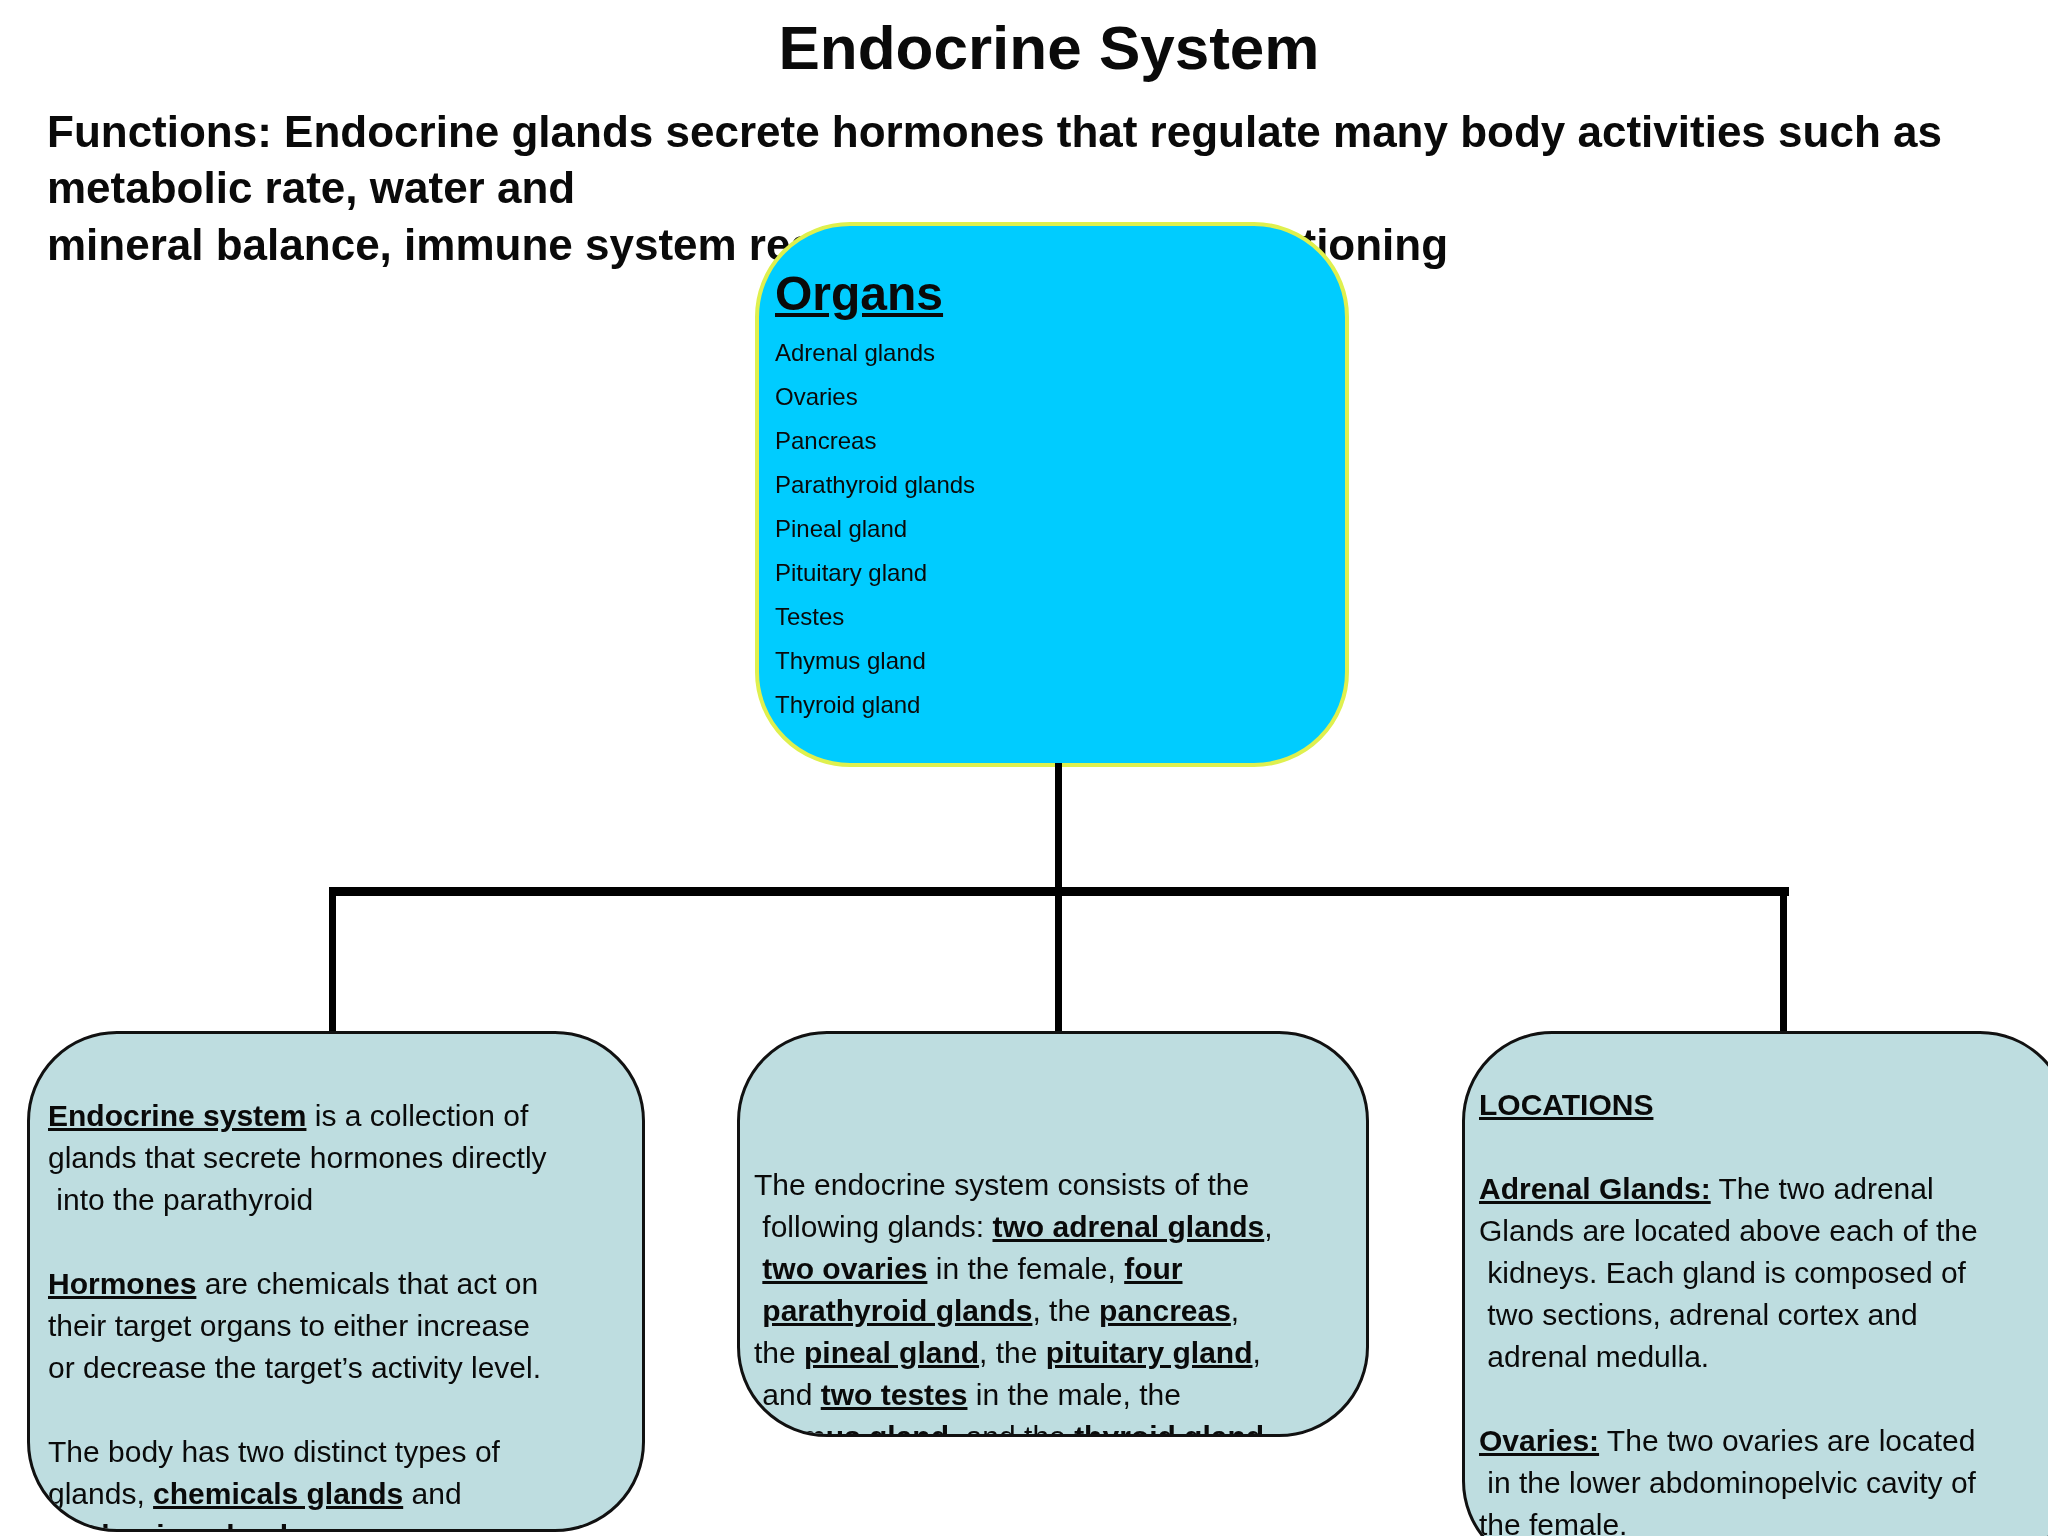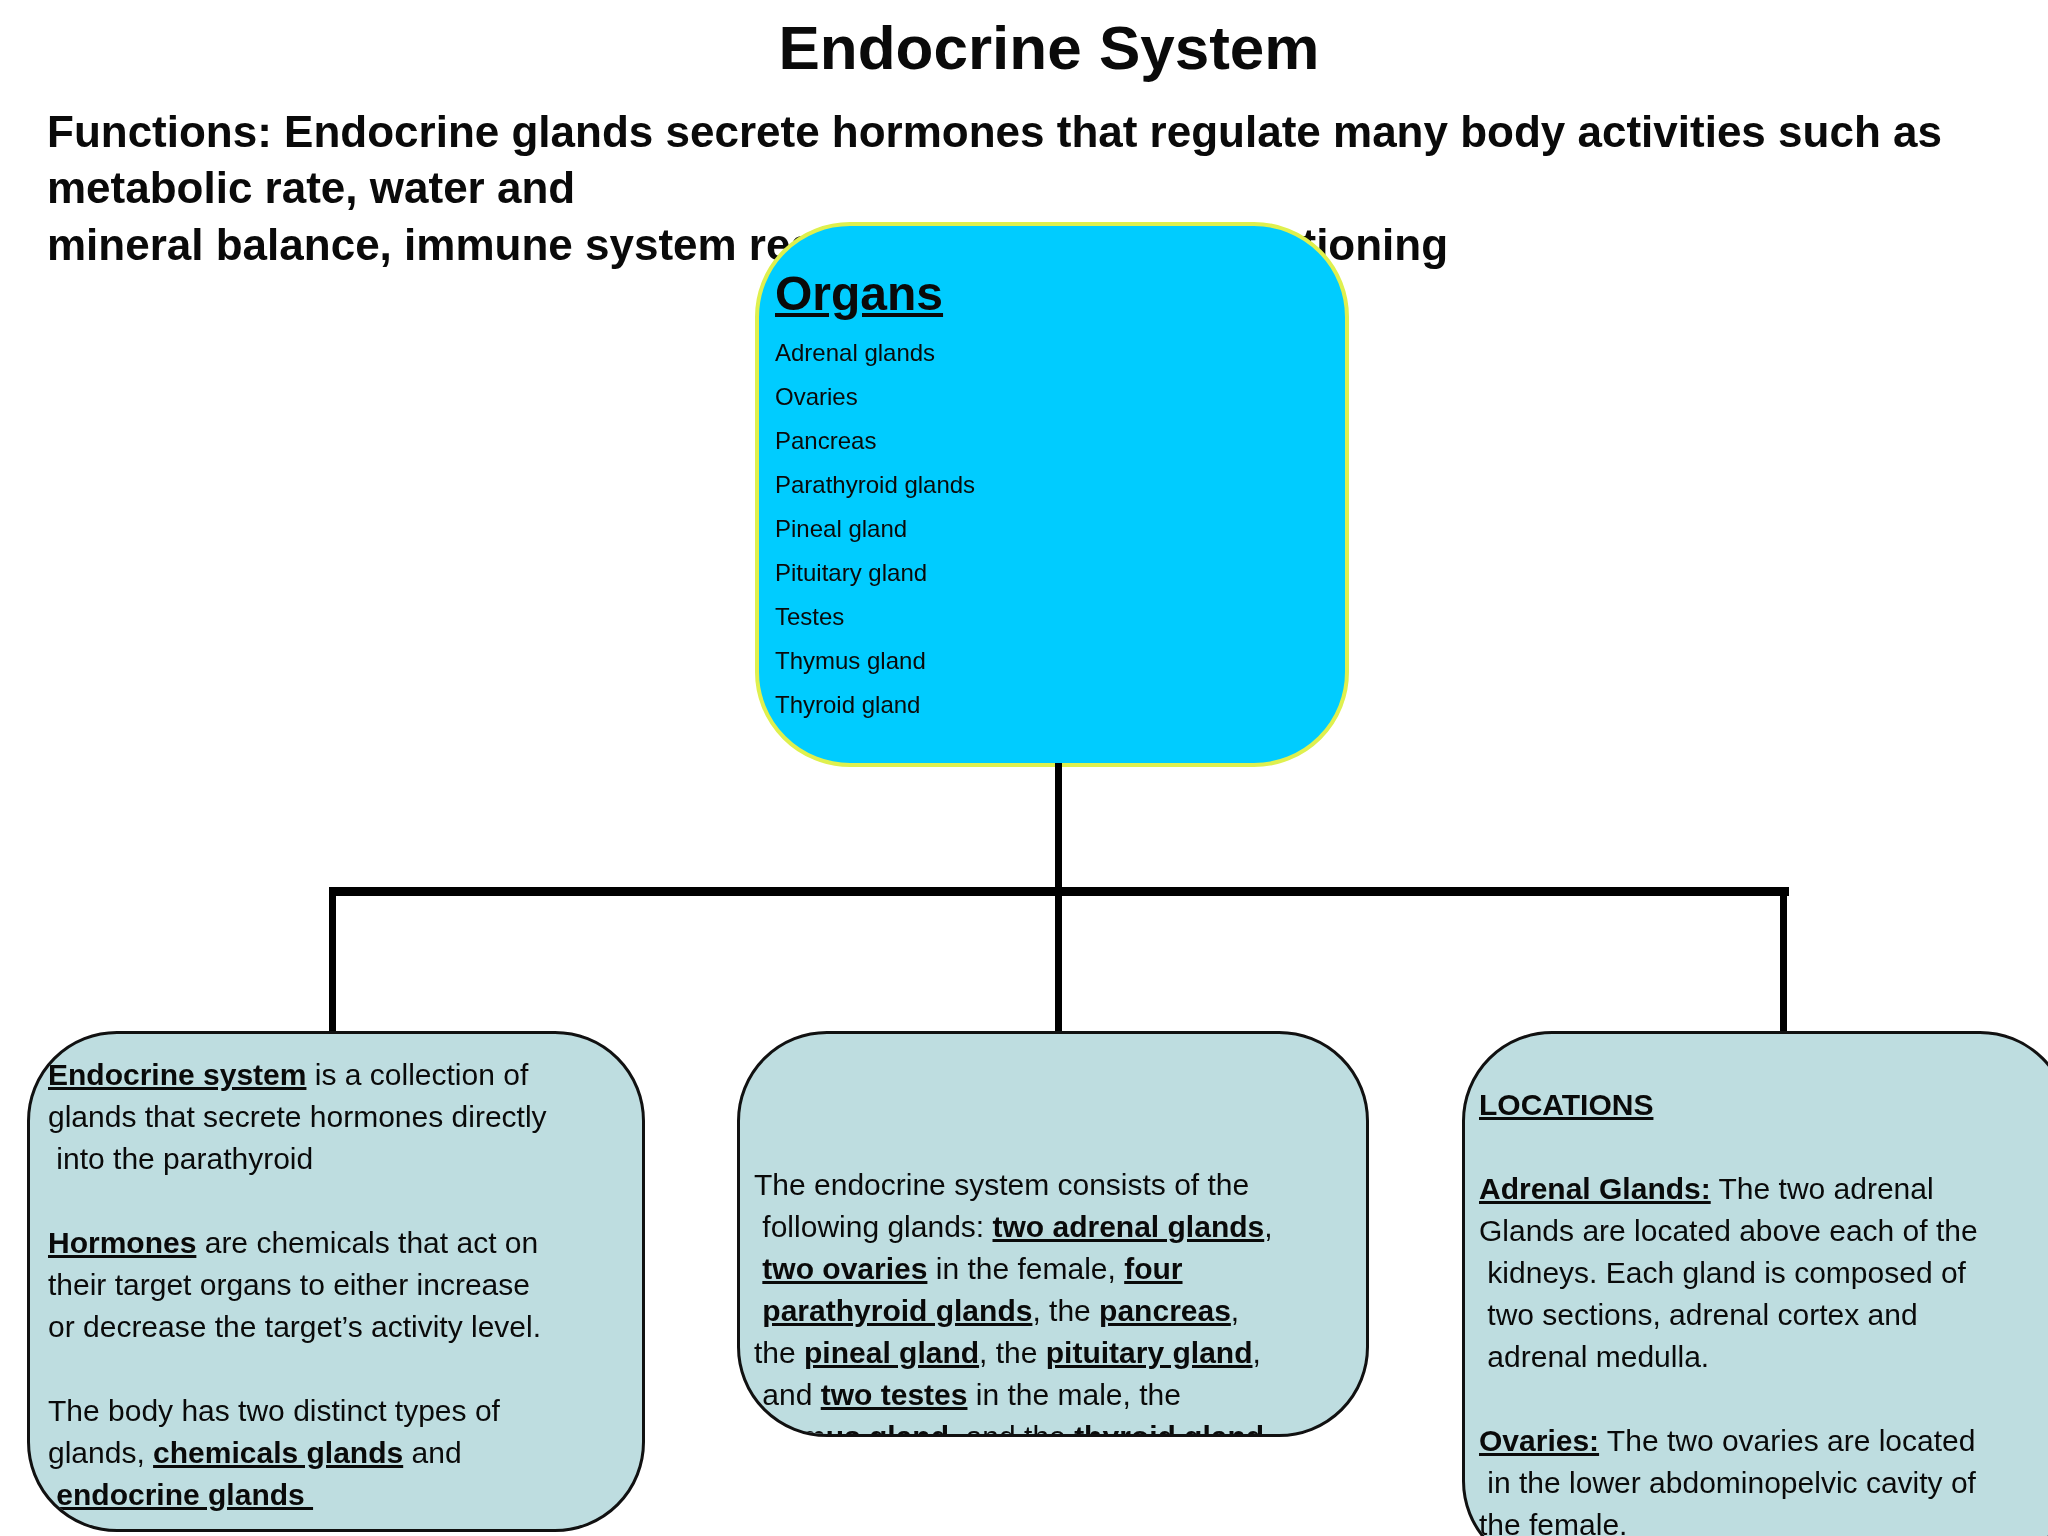--- a/index.html
+++ b/index.html
@@ -70,21 +70,21 @@
     background: #bedde0;
     border: 3px solid #111111;
     border-radius: 90px;
     font-size: 30px;
     line-height: 42px;
     overflow: hidden;
   }
   .box-definitions {
     left: 2px; top: 1031px;
     width: 618px; height: 501px;
-    padding: 20px 8px 0 18px;
+    padding: 61px 8px 0 18px;
   }
   .box-gland-composition {
     left: 712px; top: 1031px;
     width: 632px; height: 406px;
     padding: 130px 6px 0 14px;
   }
   .box-locations {
     left: 1437px; top: 1031px;
     width: 608px; height: 540px;
     padding: 50px 6px 0 14px;

